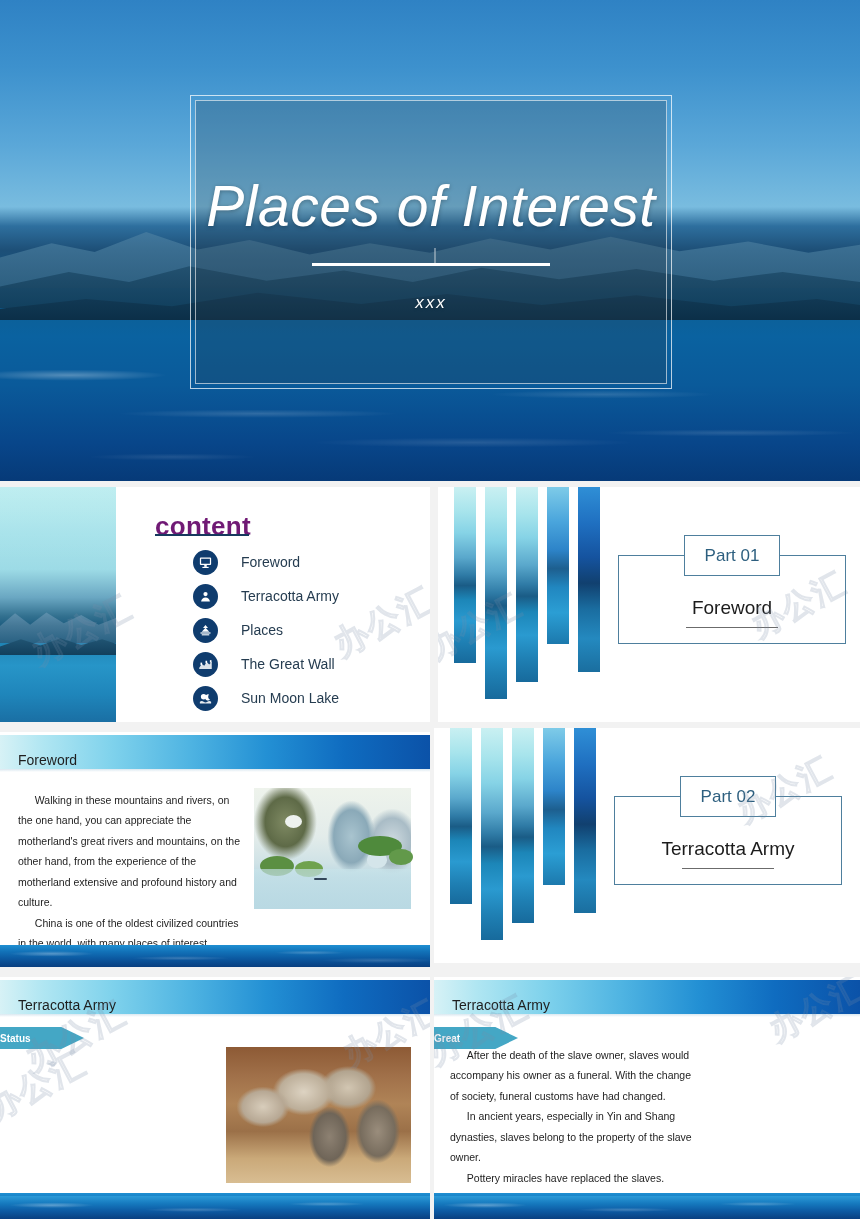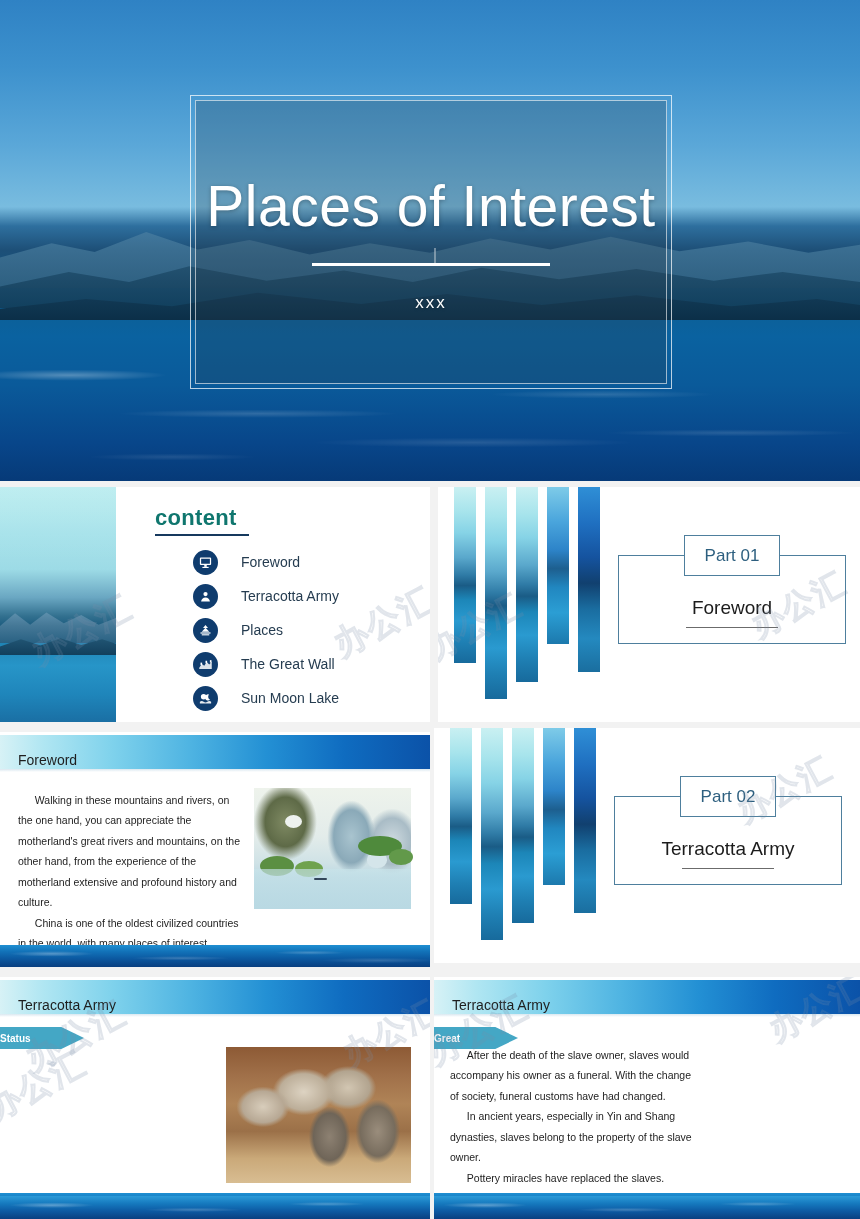--- a/index.html
+++ b/index.html
@@ -70,20 +70,21 @@
   .tower { position: absolute; left: 50.5%; top: 248px; width: 2px; height: 16px;
     background: rgba(230,240,248,.55); }
   .title-frame-outer {
     position: absolute; left: 190px; top: 95px; width: 482px; height: 294px;
     border: 1px solid rgba(255,255,255,.72);
   }
   .title-frame-inner {
     position: absolute; left: 4px; top: 4px; right: 4px; bottom: 4px;
     border: 1px solid rgba(255,255,255,.60);
     background: rgba(40,60,72,.24);
+    font-style: italic;
   }
   .title-main {
     position: absolute; left: 0; right: 0; top: 72px; text-align: center;
     color: #fff; font-size: 57px; font-weight: 400; letter-spacing: .5px;
     text-shadow: 0 1px 4px rgba(0,0,0,.28);
   }
   .title-rule { position: absolute; left: 50%; transform: translateX(-50%);
     top: 162px; width: 238px; height: 3px; background: #fff; }
   .title-sub {
     position: absolute; left: 0; right: 0; top: 192px; text-align: center;
@@ -108,22 +109,22 @@
     background: linear-gradient(to bottom,#6f9fbb,#2a5d7d);
     clip-path: polygon(0 100%,0 55%,13% 22%,26% 52%,40% 20%,55% 48%,70% 26%,85% 52%,100% 34%,100% 100%);
     opacity:.9;
   }
   .content-photo .cmtn2 {
     position: absolute; left: 0; width: 100%; height: 28px; top: 140px;
     background: linear-gradient(to bottom,#2b6484,#123f5c);
     clip-path: polygon(0 100%,0 70%,18% 44%,35% 66%,52% 40%,70% 64%,88% 44%,100% 60%,100% 100%);
   }
   .content-title {
-    position: absolute; left: 155px; top: 18px;
-    font-size: 22px; font-weight: 700; color: #0f766e; letter-spacing: .3px;
+    position: absolute; left: 155px; top: 24px;
+    font-size: 26px; font-weight: 700; color: #701a75; letter-spacing: .3px;
   }
   .content-title-underline {
     position: absolute; left: 155px; top: 47px; width: 94px; height: 2px; background: #16395e;
   }
   .content-list { position: absolute; left: 193px; top: 58px; }
   .content-row { display: flex; align-items: center; height: 34px; }
   .c-icon {
     width: 25px; height: 25px; border-radius: 50%;
     background: #0f3c6e; color: #fff; flex: 0 0 25px;
     display: flex; align-items: center; justify-content: center;

